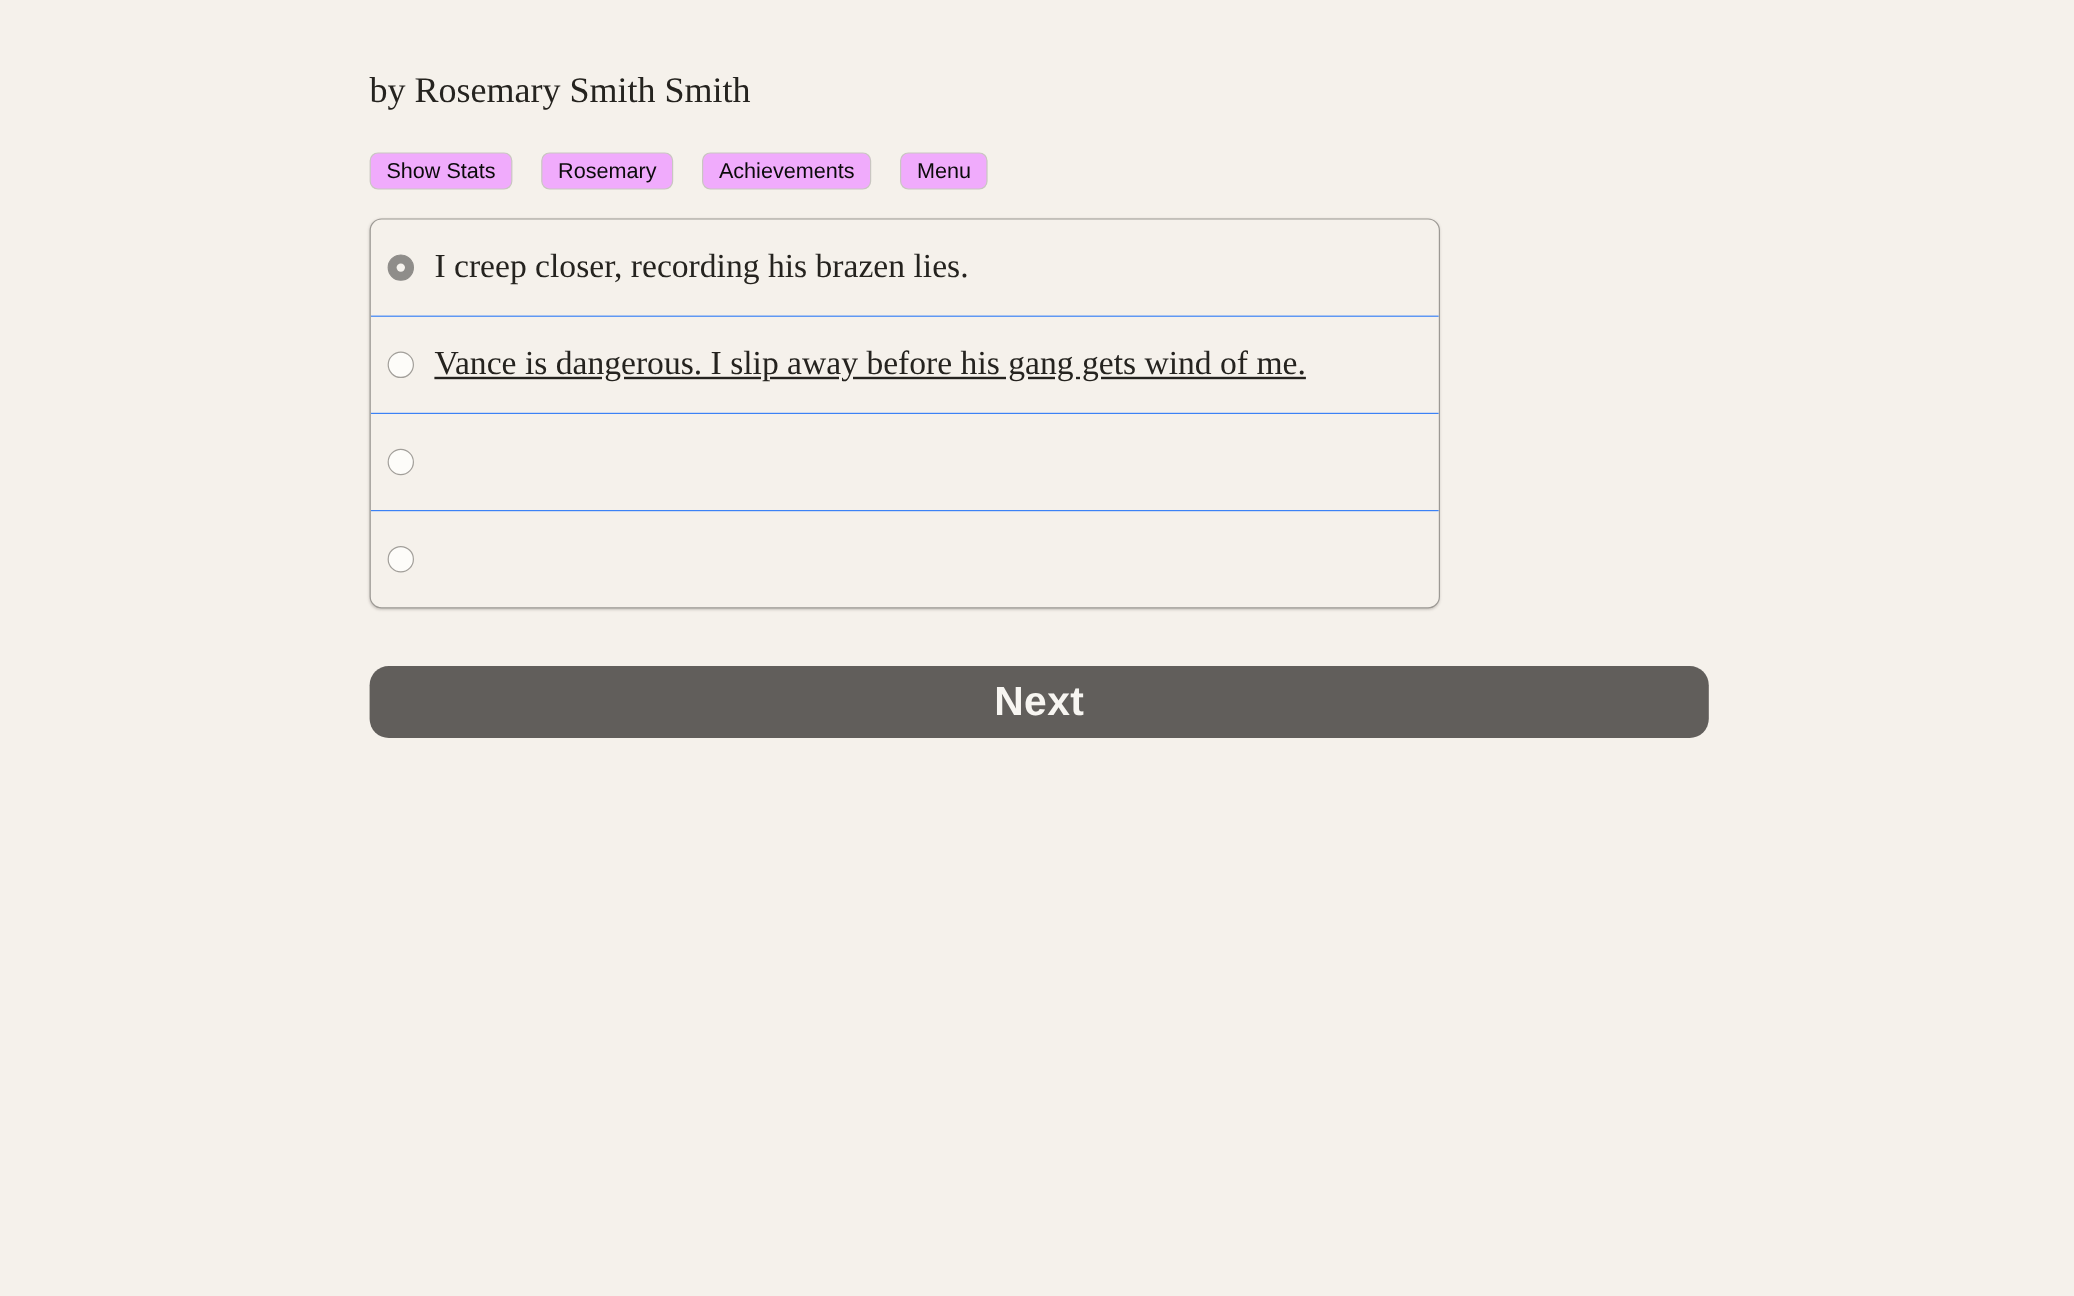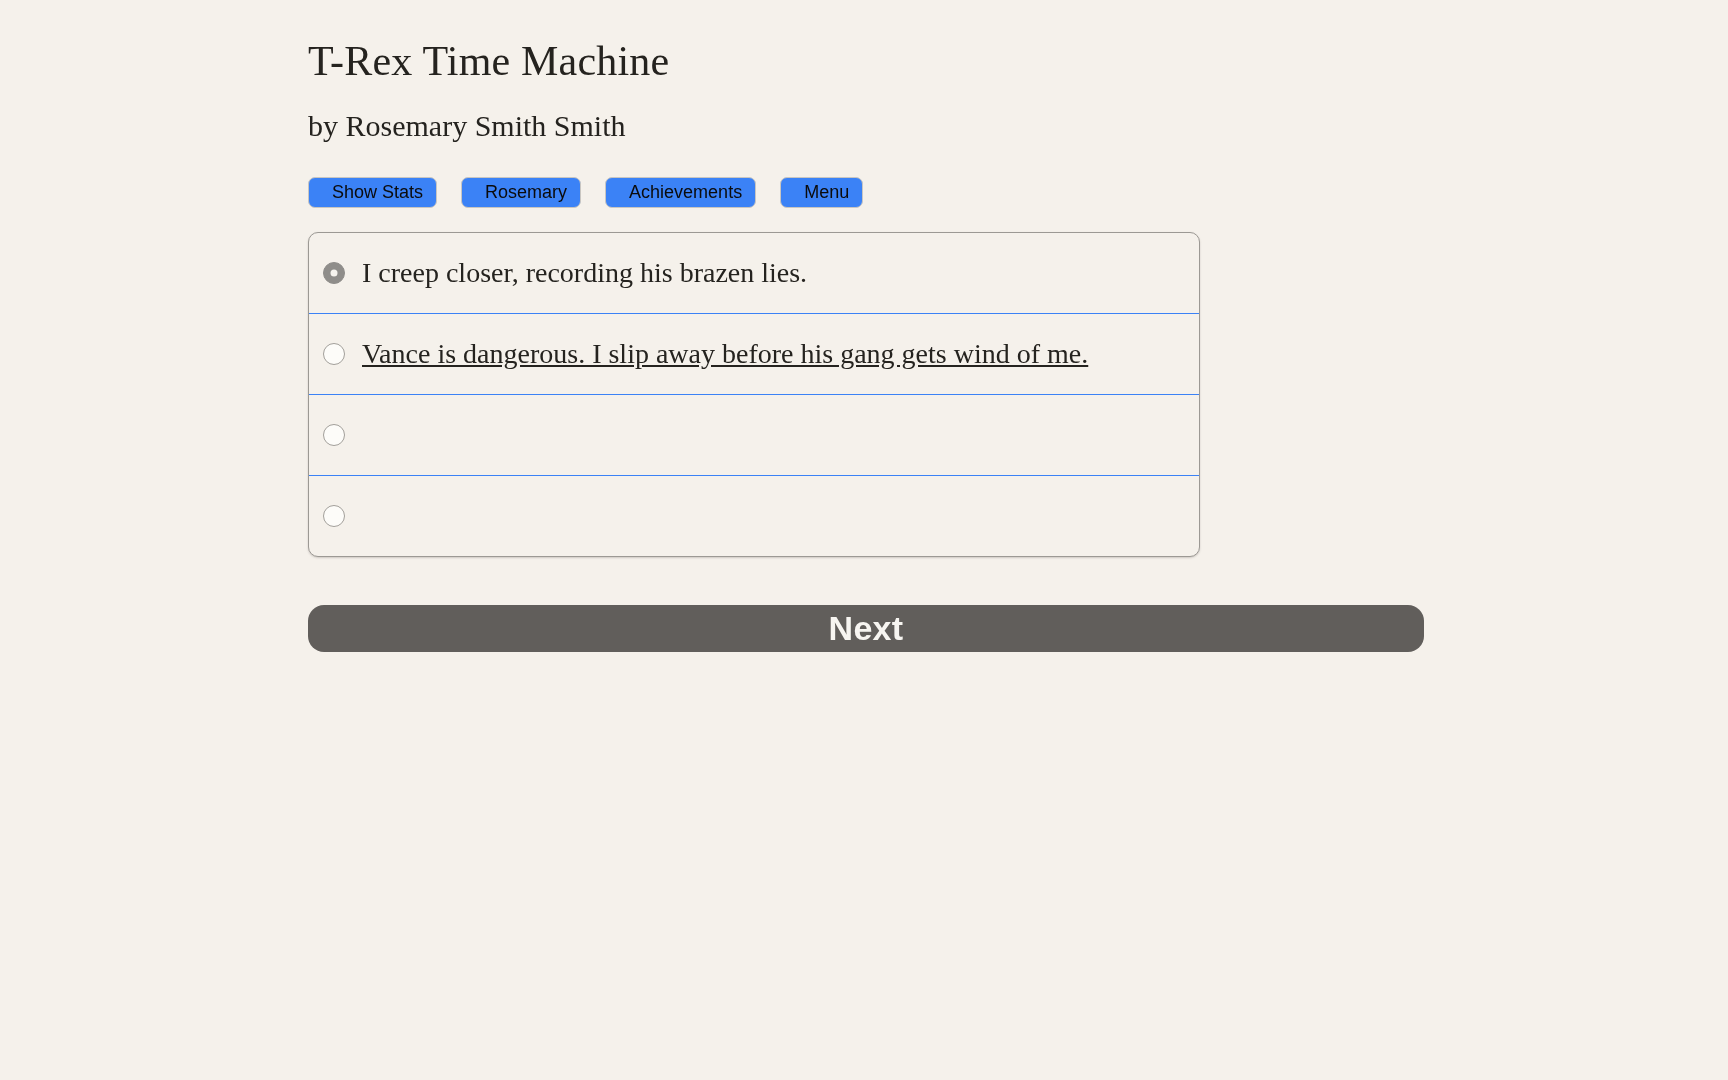--- a/index.html
+++ b/index.html
@@ -36,24 +36,24 @@
     margin-top: 33px;
     display: flex;
     gap: 24px;
     align-items: center;
   }
   .toolbar-btn {
     font-family: "Liberation Sans", sans-serif;
     font-size: 18px;
     line-height: 18px;
     color: #0b0b0b;
-    background: #3b82f6;
+    background: #f0abfc;
     border: 1px solid #c9c6c1;
     border-radius: 7px;
-    padding: 5px 13px 6px 23px;
+    padding: 5px 13px 6px 13px;
     cursor: pointer;
     white-space: nowrap;
   }
   .story {
     margin-top: 36px;
     font-size: 28px;
     line-height: 41px;
     color: #25231f;
     width: 1128px;
   }
@@ -105,41 +105,40 @@
     transform: translate(-50%, -50%);
   }
   .choice-label {
     font-size: 28px;
     line-height: 34px;
     color: #25231f;
   }
   .next-btn {
     margin-top: 48px;
     width: 1116px;
-    height: 47px;
+    height: 60px;
     border: none;
     border-radius: 16px;
     background: #615e5b;
     color: #f7f5f1;
     font-family: "Liberation Sans", sans-serif;
     font-size: 34px;
     font-weight: 700;
     letter-spacing: 0.3px;
     cursor: pointer;
     display: flex;
     align-items: center;
     justify-content: center;
   }
 </style>
 </head>
 <body>
 
 <div class="content">
 
-  <h1 class="game-title">T-Rex Time Machine</h1>
 
   <div class="byline">by Rosemary Smith Smith</div>
 
   <div class="toolbar">
     <button class="toolbar-btn">Show Stats</button>
     <button class="toolbar-btn">Rosemary</button>
     <button class="toolbar-btn">Achievements</button>
     <button class="toolbar-btn">Menu</button>
   </div>
 

